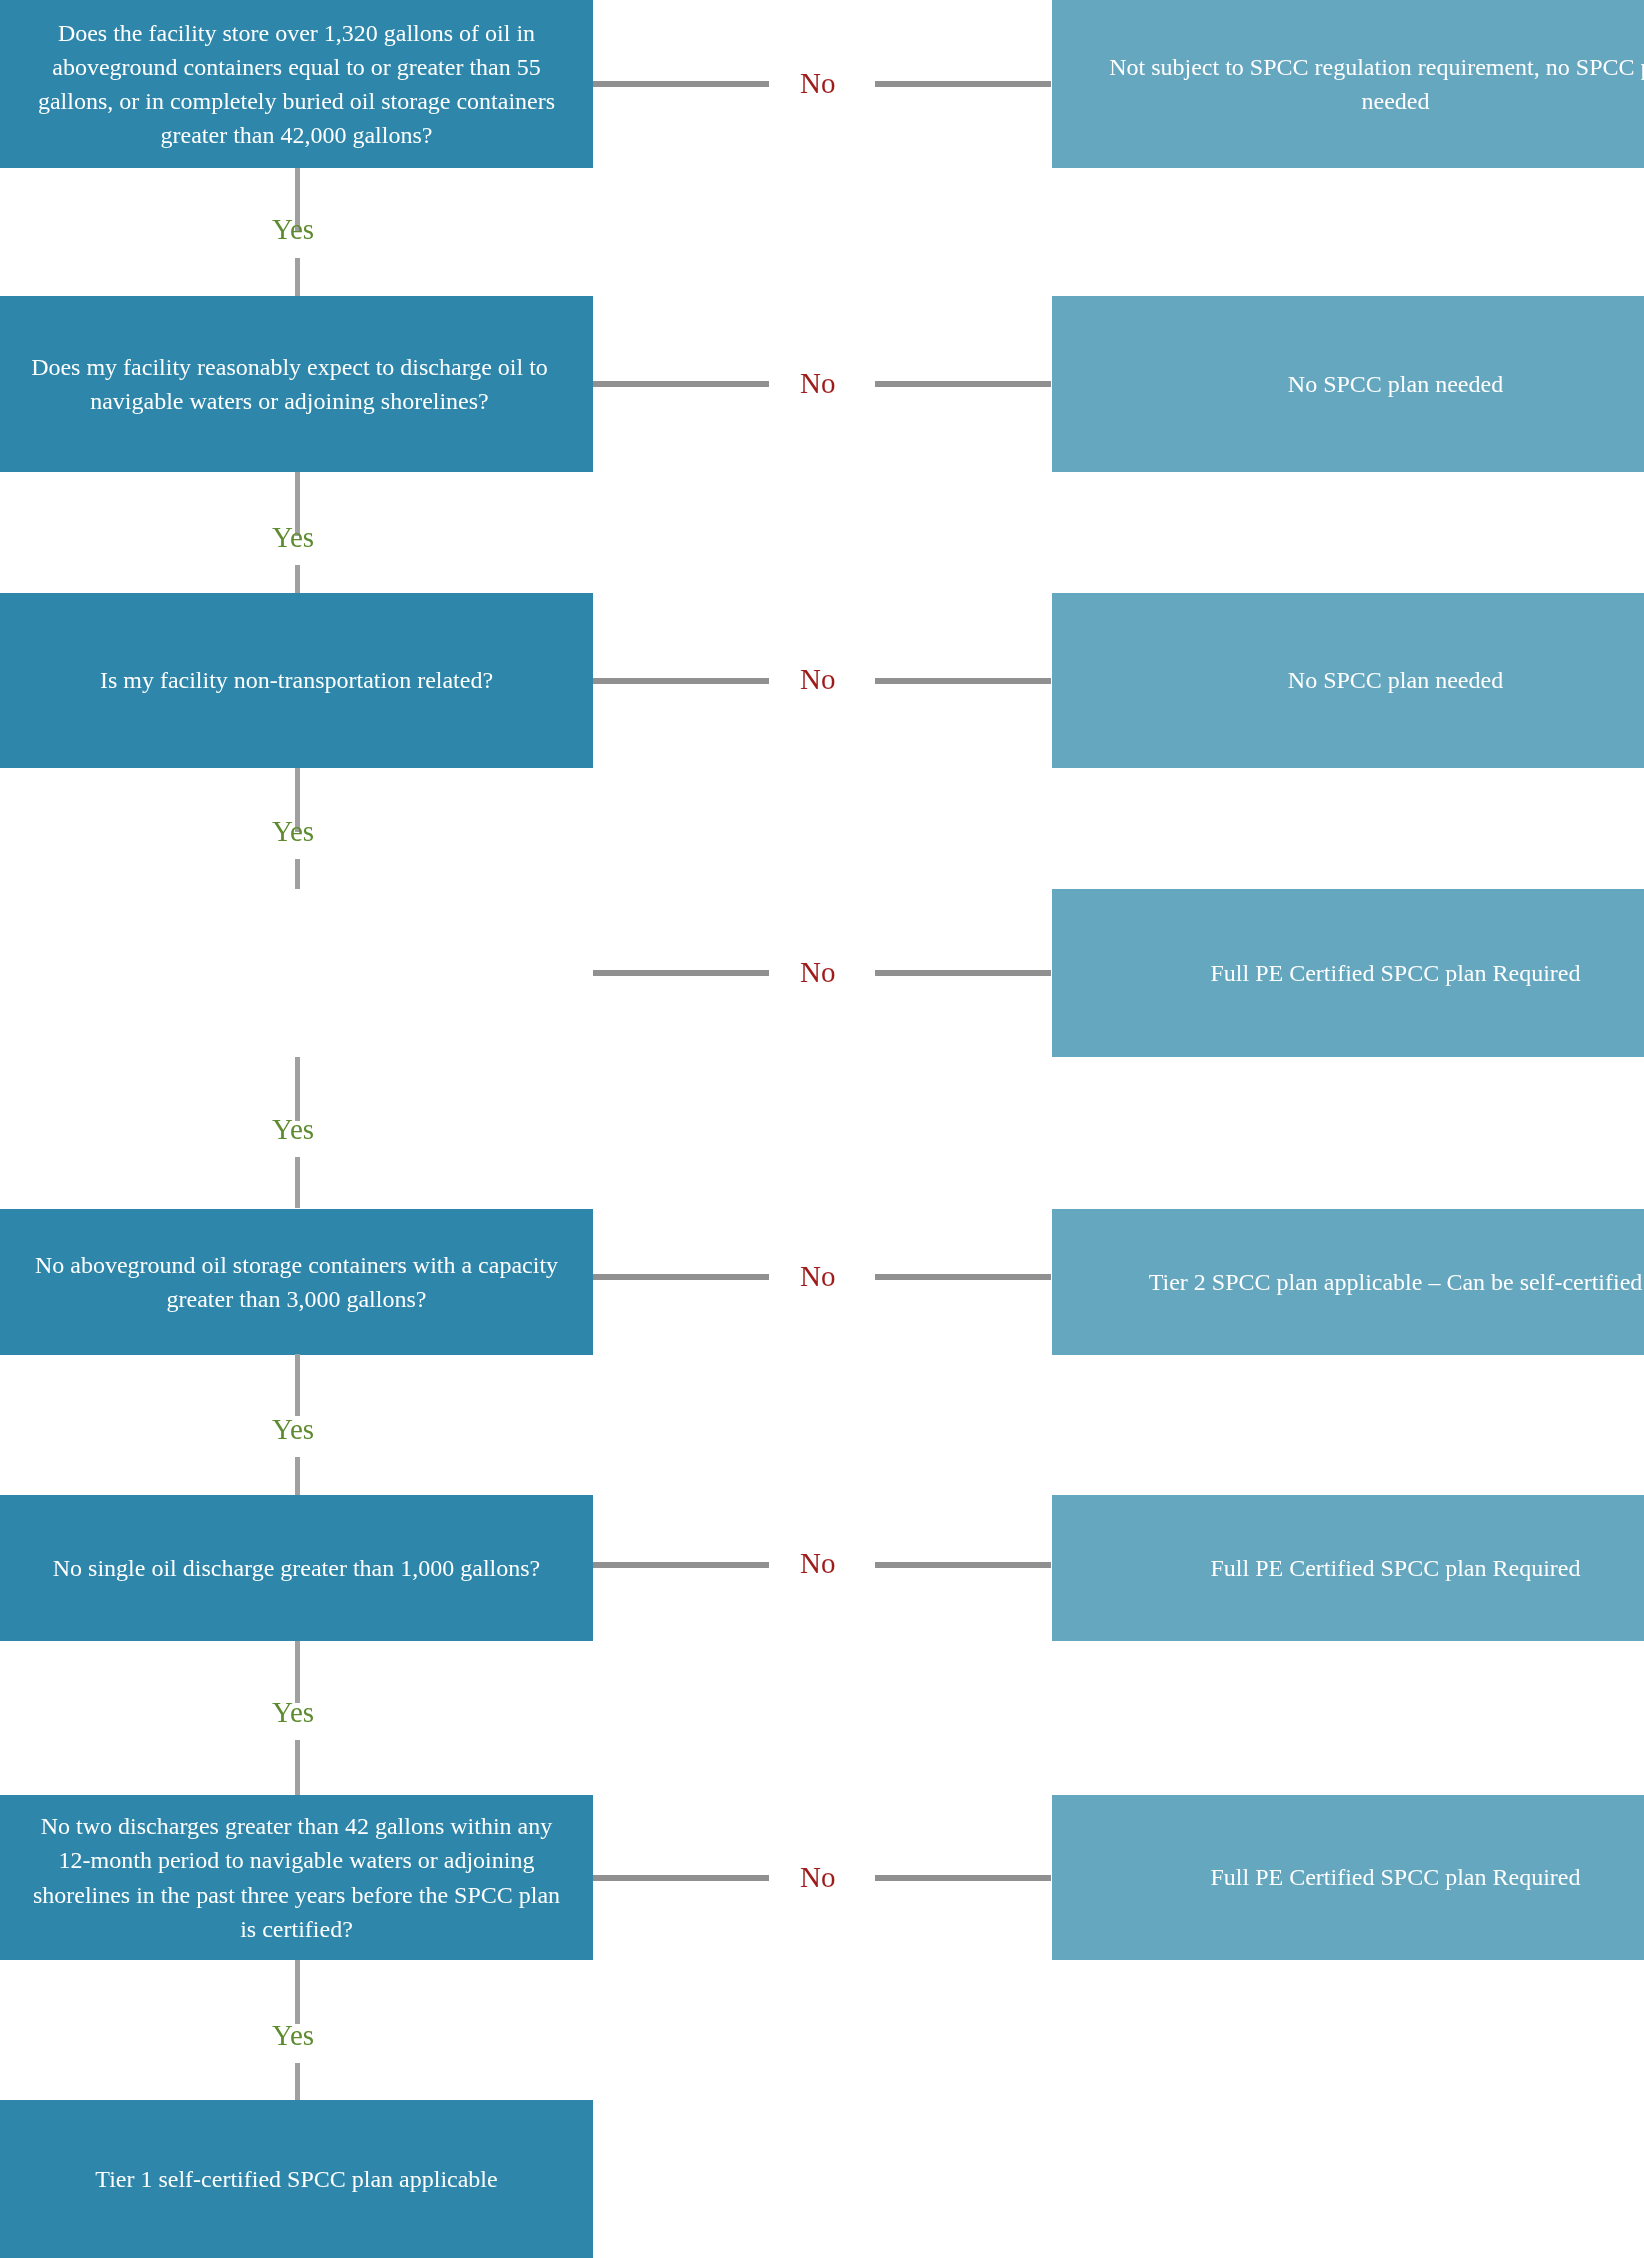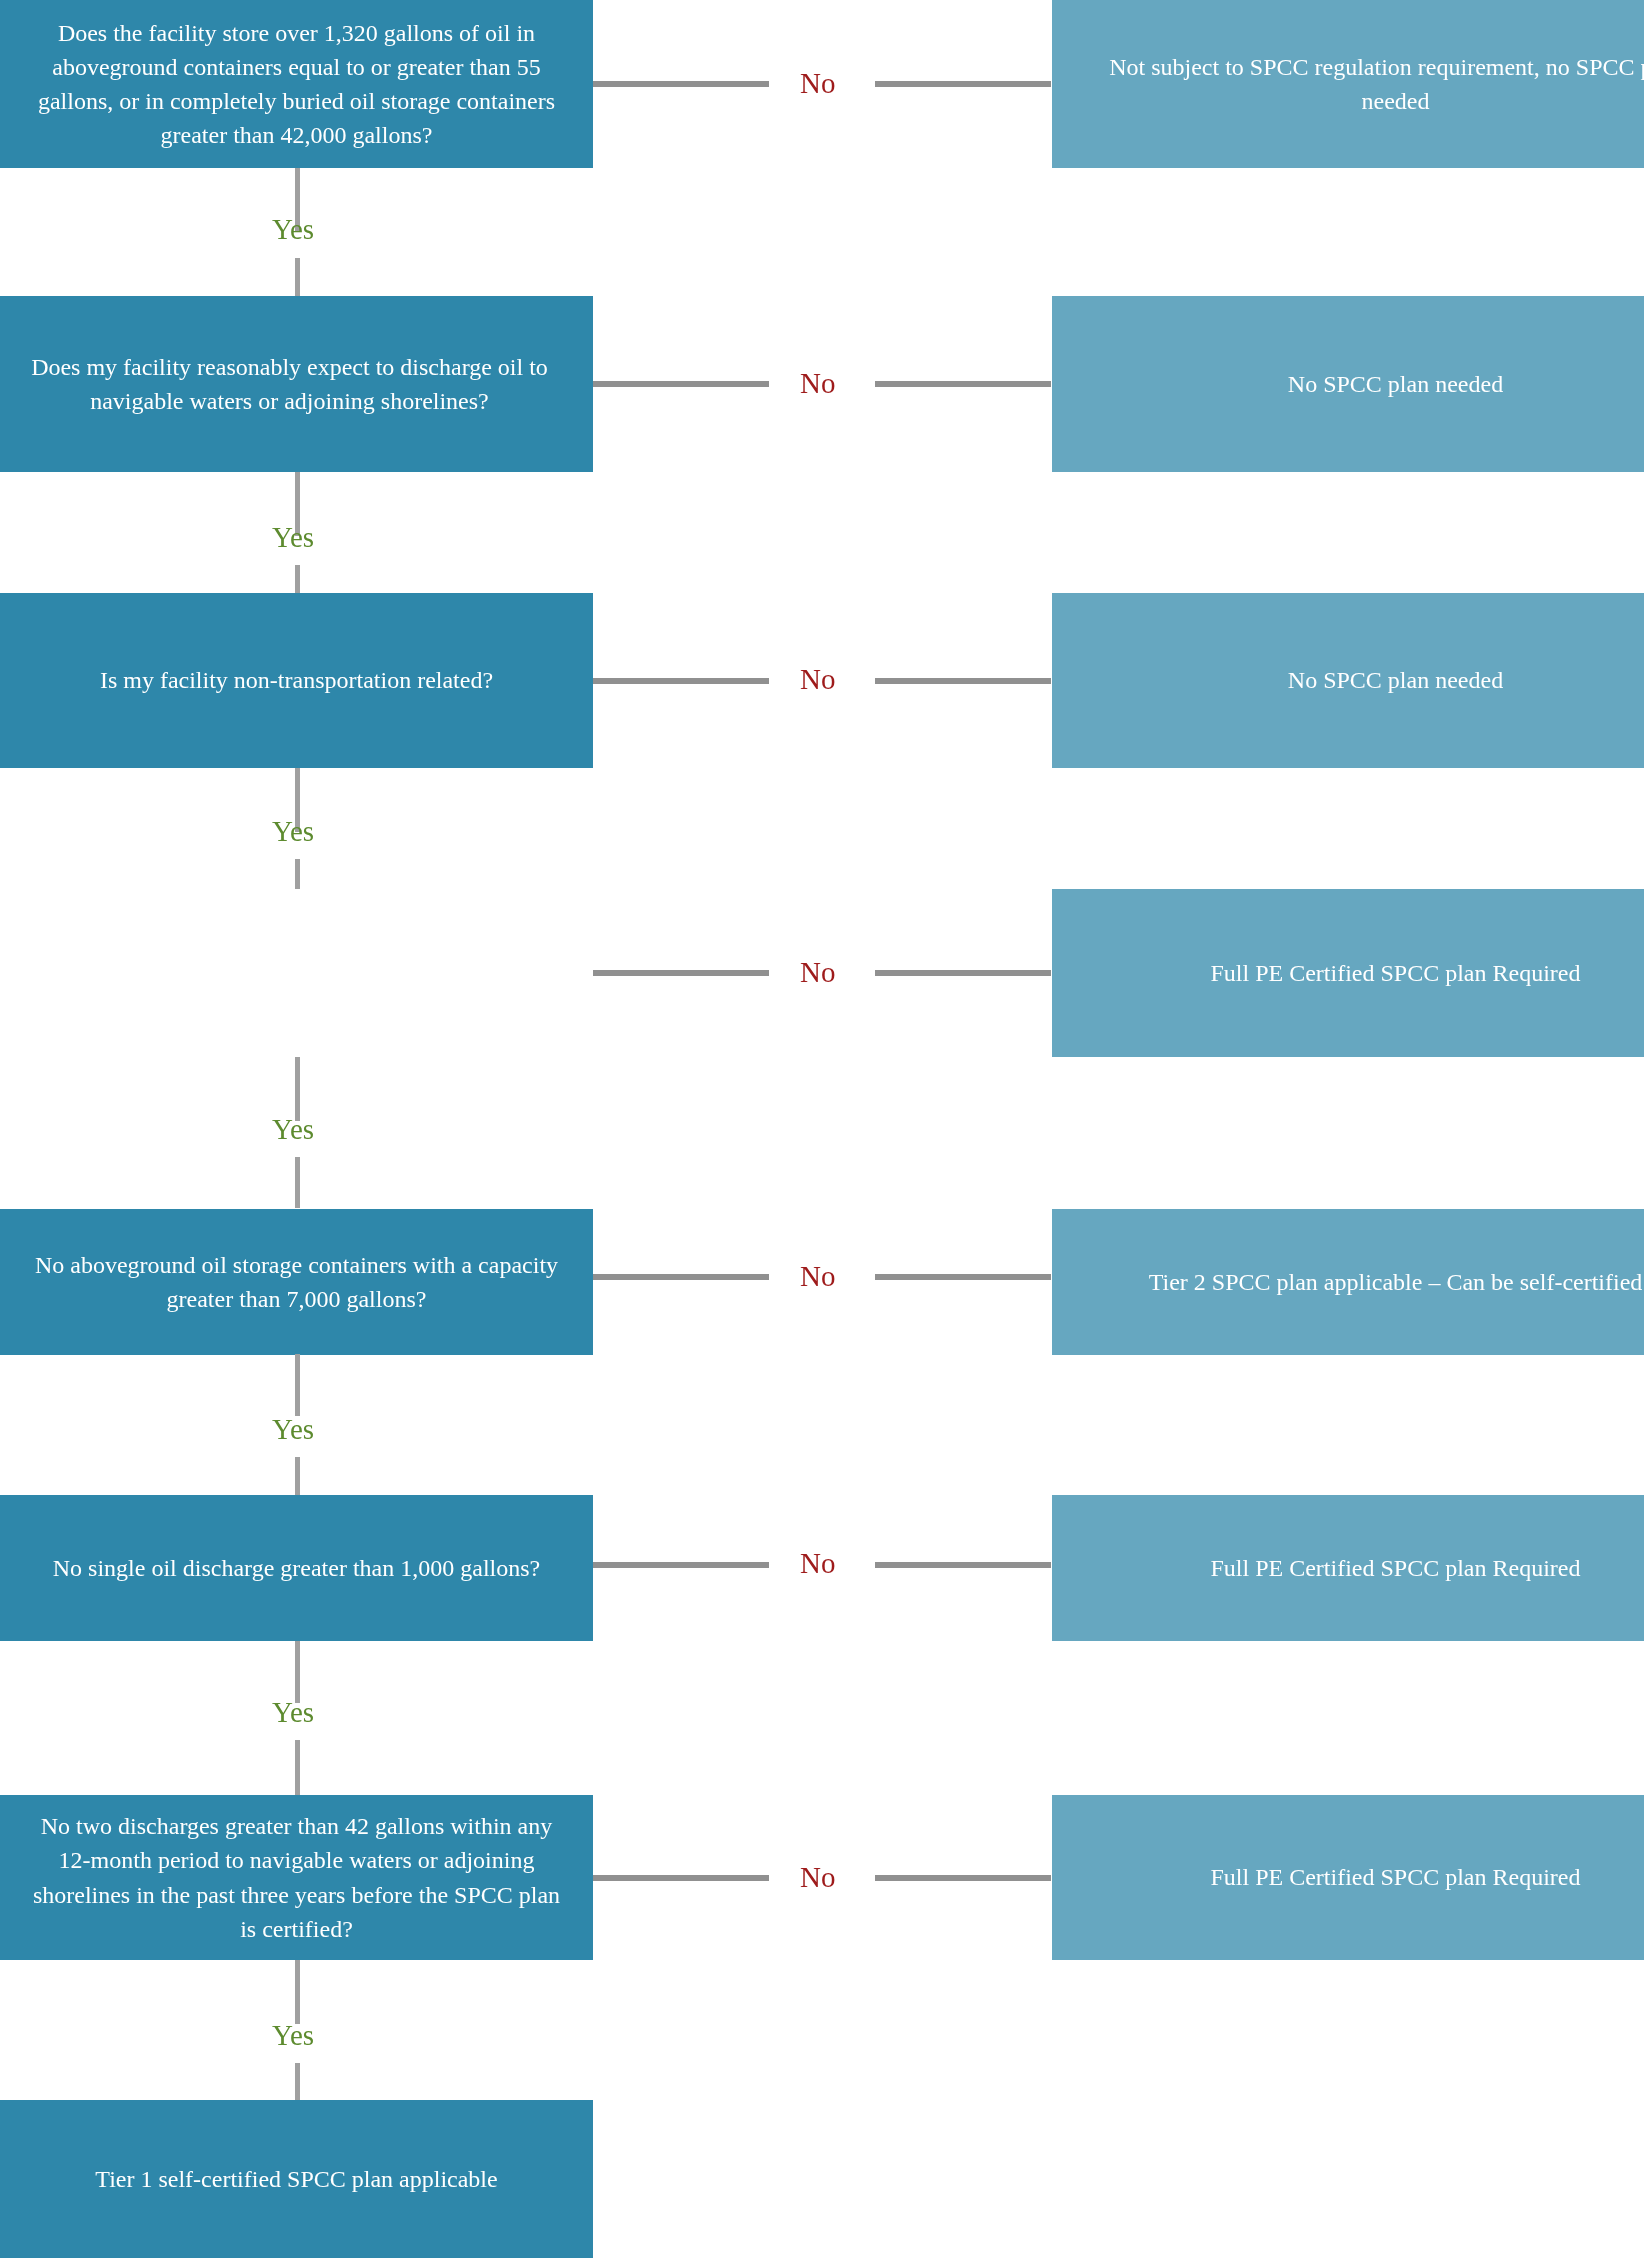--- a/index.html
+++ b/index.html
@@ -128,21 +128,21 @@
   <div class="label-no" style="top:956px;">No</div>
   <div class="h-line right" style="top:970px;"></div>
   <div class="node node-r" style="top:889px;height:168px;">
     <span>Full PE Certified SPCC plan Required</span>
   </div>
   <div class="v-line" style="top:1057px;height:64px;"></div>
   <div class="label-yes" style="top:1113px;">Yes</div>
   <div class="v-line" style="top:1157px;height:51px;"></div>
 
   <div class="node node-q" style="top:1209px;height:146px;">
-    <span>No aboveground oil storage containers with a capacity greater than 7,000 gallons?</span>
+    <span>No aboveground oil storage containers with a capacity greater than 3,000 gallons?</span>
   </div>
   <div class="h-line left" style="top:1274px;"></div>
   <div class="label-no" style="top:1260px;">No</div>
   <div class="h-line right" style="top:1274px;"></div>
   <div class="node node-r" style="top:1209px;height:146px;">
     <span>Tier 2 SPCC plan applicable – Can be self-certified</span>
   </div>
   <div class="v-line" style="top:1354px;height:62px;"></div>
   <div class="label-yes" style="top:1413px;">Yes</div>
   <div class="v-line" style="top:1457px;height:38px;"></div>

